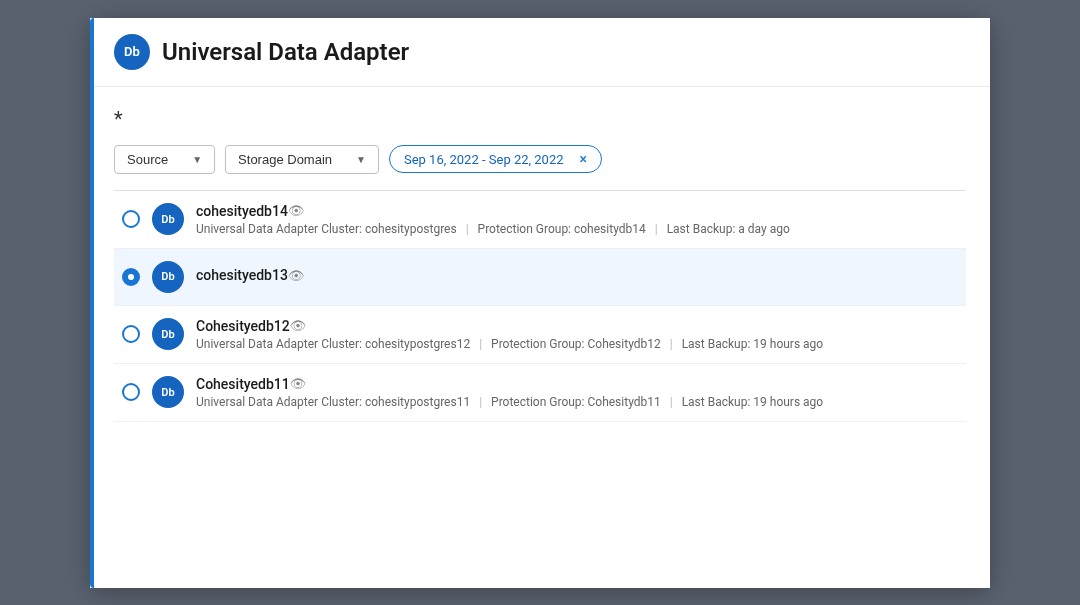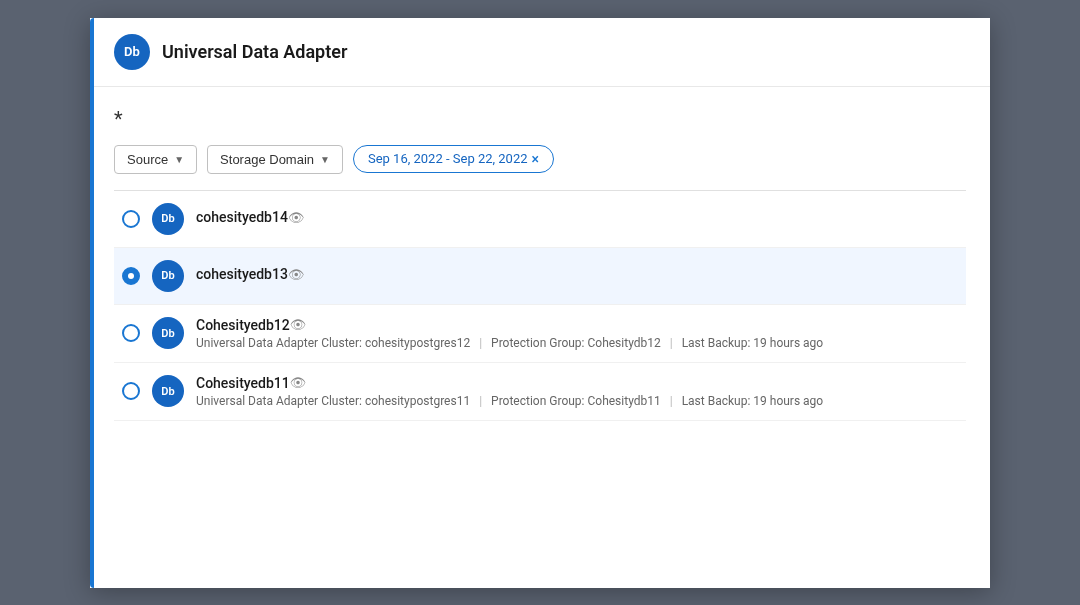--- a/index.html
+++ b/index.html
@@ -38,21 +38,21 @@
       color: #fff;
       display: flex;
       align-items: center;
       justify-content: center;
       font-size: 13px;
       font-weight: 600;
       margin-right: 12px;
       flex-shrink: 0;
     }
     .modal-title {
-      font-size: 18px;
+      font-size: 24px;
       font-weight: 600;
       color: #1a1a1a;
     }
     .modal-body {
       padding: 20px 24px;
       flex: 1;
     }
     .required-star {
       font-size: 20px;
       color: #333;
@@ -60,38 +60,38 @@
     }
     .filter-bar {
       display: flex;
       gap: 10px;
       margin-bottom: 16px;
       align-items: center;
     }
     .filter-btn {
       display: flex;
       align-items: center;
-      gap: 6px;
+      gap: 24px;
       border: 1px solid #c0c0c0;
       border-radius: 4px;
       padding: 6px 12px;
       background: #fff;
       font-size: 13px;
       color: #333;
       cursor: pointer;
       text-align: center;
     }
     .filter-btn .chevron {
       font-size: 10px;
       color: #666;
     }
     .date-chip {
       display: flex;
-      align-items: flex-start;
-      gap: 4px;
+      align-items: center;
+      gap: 16px;
       border: 1.5px solid #1976d2;
       border-radius: 20px;
       padding: 5px 14px;
       background: #fff;
       font-size: 13px;
       color: #1565c0;
       cursor: pointer;
     }
     .date-chip .close-x {
       font-size: 14px;
@@ -229,20 +229,27 @@
 
     <div class="list-container" id="items-list">
     <div class="list-item">
       <div class="radio-btn"></div>
       <div class="db-icon">Db</div>
       <div class="item-info">
         <div class="item-name-row">
           <span class="item-name">cohesityedb14</span>
           <span class="eye-icon">👁</span>
         </div>
+        <div class="item-meta">
+          Universal Data Adapter Cluster: cohesitypostgres
+          <span>|</span>
+          Protection Group: cohesitydb14
+          <span>|</span>
+          Last Backup: a day ago
+        </div>
       </div>
     </div>
         <div class="list-item selected">
       <div class="radio-btn checked"></div>
       <div class="db-icon">Db</div>
       <div class="item-info">
         <div class="item-name-row">
           <span class="item-name">cohesityedb13</span>
           <span class="eye-icon">👁</span>
         </div>

